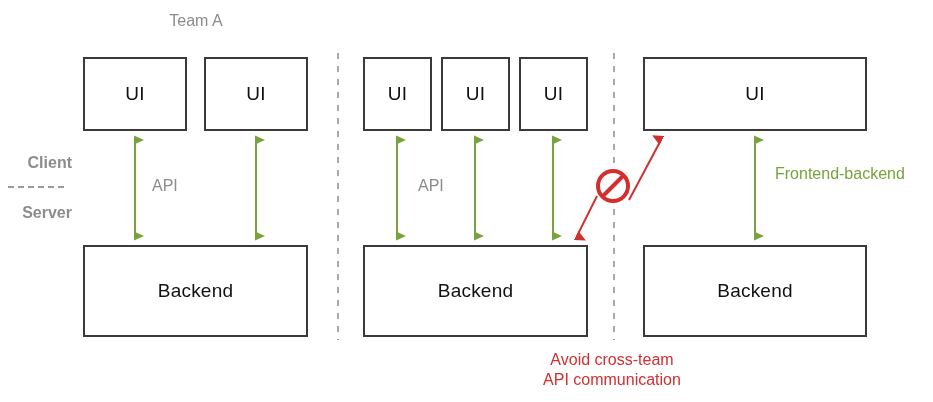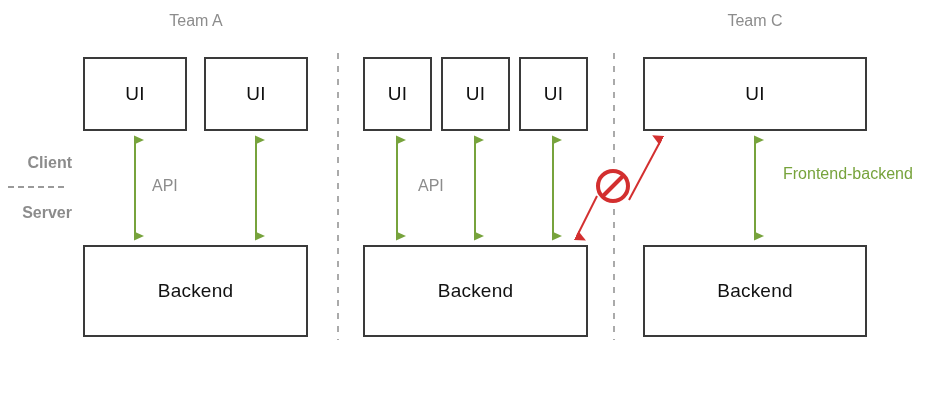--- a/index.html
+++ b/index.html
@@ -129,38 +129,41 @@
       <line x1="597" y1="196" x2="577" y2="236" stroke="#d32f2f" stroke-width="2" marker-end="url(#redArrow)"></line>
     </g>
 
     <g>
       <circle cx="613" cy="186" r="15" fill="#ffffff" stroke="#d32f2f" stroke-width="4"></circle>
       <line x1="602.5" y1="196.5" x2="623.5" y2="175.5" stroke="#d32f2f" stroke-width="4"></line>
     </g>
   </svg>
 
   <div class="team-label" style="left:136px;top:12px;width:120px;">Team A</div>
-  <div class="team-label" style="left:695px;top:12px;width:120px;">Team C</div>
 
   <div class="node" style="left:83px;top:57px;width:104px;height:74px;">UI</div>
   <div class="node" style="left:204px;top:57px;width:104px;height:74px;">UI</div>
   <div class="node" style="left:83px;top:245px;width:225px;height:92px;">Backend</div>
   <div class="api-label" style="left:152px;top:177px;">API</div>
 
   <div class="node" style="left:363px;top:57px;width:69px;height:74px;">UI</div>
   <div class="node" style="left:441px;top:57px;width:69px;height:74px;">UI</div>
   <div class="node" style="left:519px;top:57px;width:69px;height:74px;">UI</div>
   <div class="node" style="left:363px;top:245px;width:225px;height:92px;">Backend</div>
   <div class="api-label" style="left:418px;top:177px;">API</div>
 
   <div class="node" style="left:643px;top:57px;width:224px;height:74px;">UI</div>
   <div class="node" style="left:643px;top:245px;width:224px;height:92px;">Backend</div>
 
   <div class="side-label" style="left:0px;top:154px;width:72px;">Client</div>
   <div class="side-divider" style="left:8px;top:186px;width:56px;"></div>
   <div class="side-label" style="left:0px;top:204px;width:72px;">Server</div>
 
-  <div class="green-caption" style="left:775px;top:164px;margin-left:8px;">
+  <div class="green-caption" style="left:775px;top:164px;">
     <div>Frontend-backend</div>
   </div>
 
+  <div class="red-caption" style="left:472px;top:350px;width:280px;">
+    <div>Avoid cross-team</div>
+    <div>API communication</div>
+  </div>
 
 </div>
 
 </body></html>

